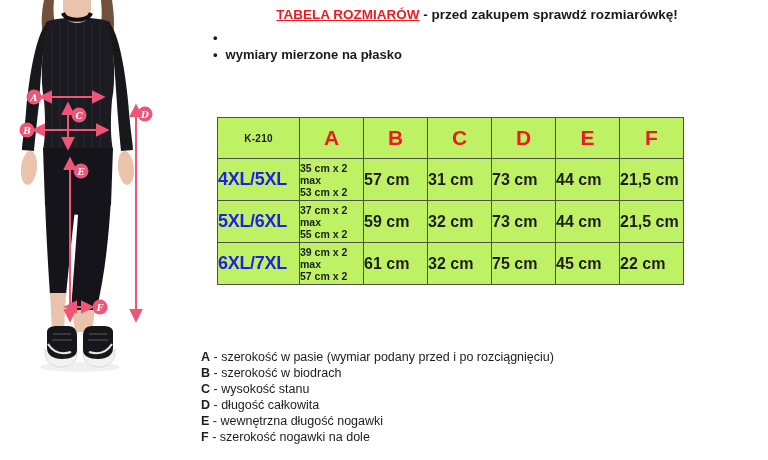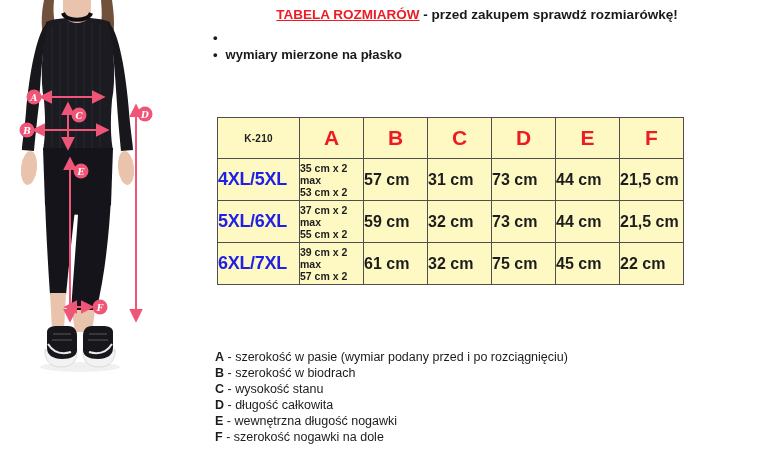--- a/index.html
+++ b/index.html
@@ -11,30 +11,30 @@
   .title{font-weight:bold;font-size:13.5px;color:#1a1a1a;line-height:18px;text-align:center;}
   .title .red{color:#ed1c24;text-decoration:underline;}
   .bullets{margin-top:5px;padding-left:16px;}
   .bullet-row{display:flex;align-items:flex-start;font-weight:bold;font-size:13px;
               color:#1a1a1a;line-height:17px;}
   .bullet-dot{margin-right:8px;}
   
   .table-wrap{position:absolute;left:217px;top:117px;}
   table.size-table{border-collapse:collapse;table-layout:fixed;}
   .size-table th,.size-table td{border:1px solid #4f4f4f;
-        vertical-align:middle;padding:0;background:#fef9c3;}
+        vertical-align:middle;padding:0;background:#bef264;}
   .size-table tr.hdr{height:41px;}
   .size-table tr.data{height:42px;}
   .model-cell{font-size:10px;font-weight:bold;color:#1d1d1d;letter-spacing:.3px;}
   .letter-cell{font-size:21px;font-weight:bold;color:#ed1c24;}
   .size-cell{font-size:18px;font-weight:bold;color:#1f1fe8;letter-spacing:-.3px;}
   .a-cell span{display:block;font-size:10.5px;font-weight:bold;color:#1d1d1d;line-height:12px;}
   .val-cell{font-size:16px;font-weight:bold;color:#1d1d1d;}
   
-  .legend{position:absolute;left:215px;top:349px;font-size:12.5px;color:#1c1c1c;line-height:16px;}
+  .legend{position:absolute;left:201px;top:349px;font-size:12.5px;color:#1c1c1c;line-height:16px;}
   .legend-line b{font-weight:bold;}
 </style>
 </head>
 <body>
 
 <div class="page">
 
   <svg class="photo" viewBox="0 0 160 375" width="160" height="375">
     <defs>
       <marker id="ah" viewBox="0 0 8 8" refX="6.5" refY="4" markerWidth="7" markerHeight="7" orient="auto-start-reverse">

